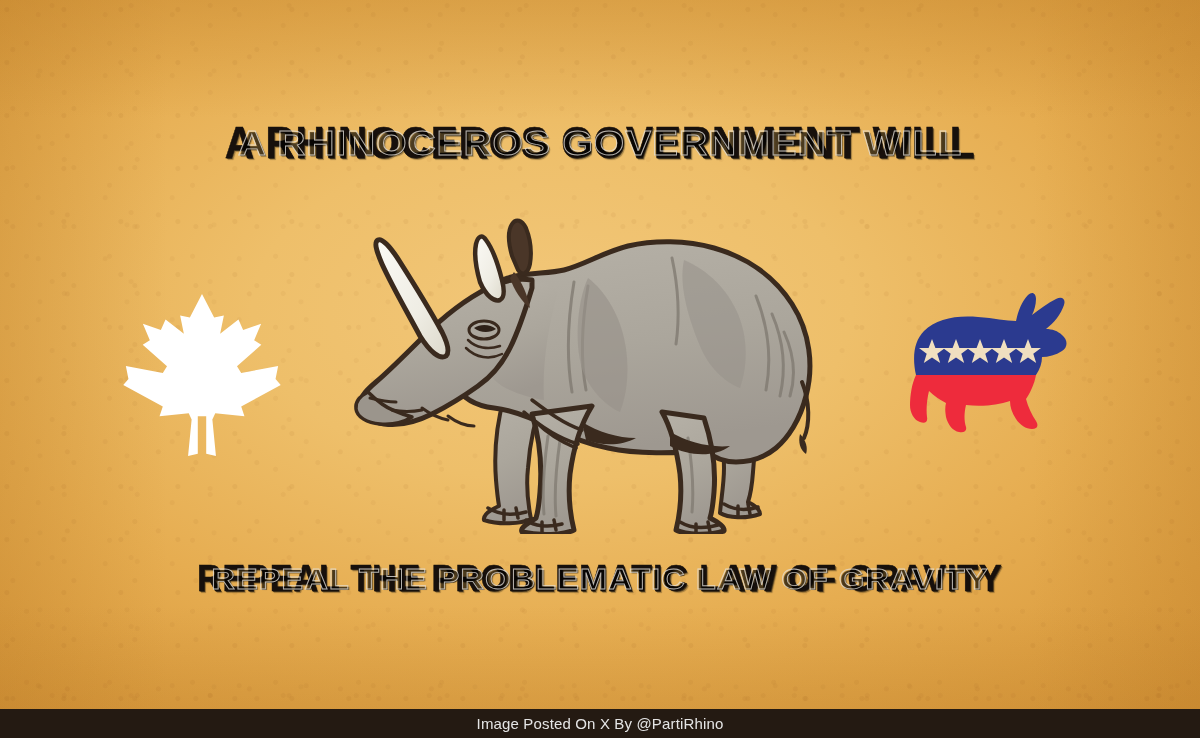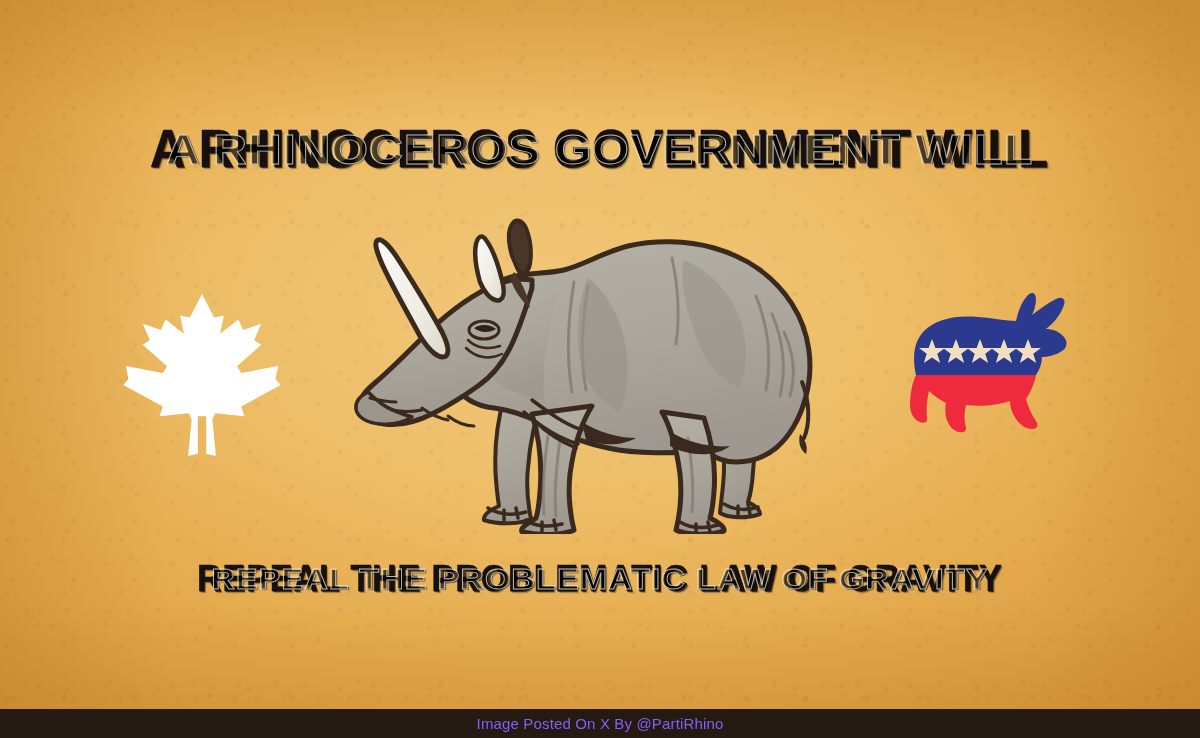--- a/index.html
+++ b/index.html
@@ -90,21 +90,21 @@
     top: 0;
     width: 100%;
     color: transparent;
     -webkit-text-stroke: 1.1px rgba(226,222,216,0.80);
     transform: scale(0.965, 0.80);
     transform-origin: 50% 52%;
     pointer-events: none;
   }
   #headline-top {
     top: 118px;
-    font-size: 53px;
+    font-size: 44px;
   }
   #headline-bottom {
     top: 558px;
     font-size: 37px;
   }
 
   
   #maple-leaf {
     position: absolute;
     left: 121px;
@@ -137,21 +137,21 @@
     left: 0;
     bottom: 0;
     width: 100%;
     height: 29px;
     background: #241a12;
     display: flex;
     align-items: center;
     justify-content: center;
   }
   #caption-text {
-    color: #8b5cf6;
+    color: #e5e5e5;
     font-family: "Liberation Sans", sans-serif;
     font-size: 15px;
     letter-spacing: .15px;
     line-height: 1;
   }
 </style>
 </head>
 <body>
 
 <div id="stage">

